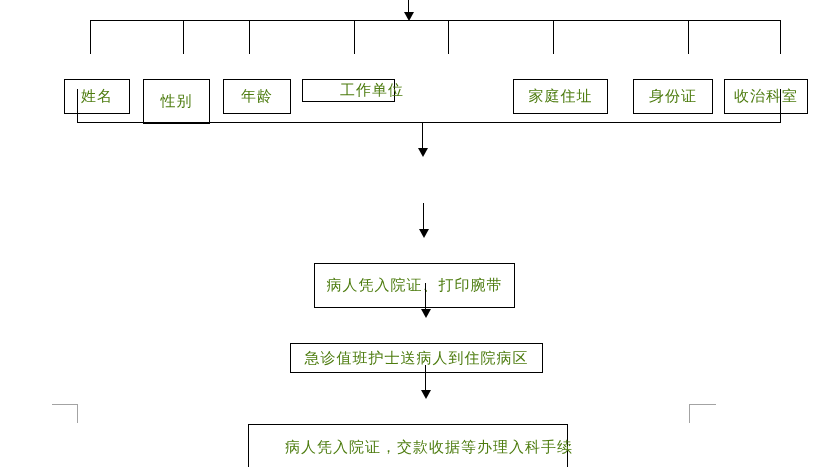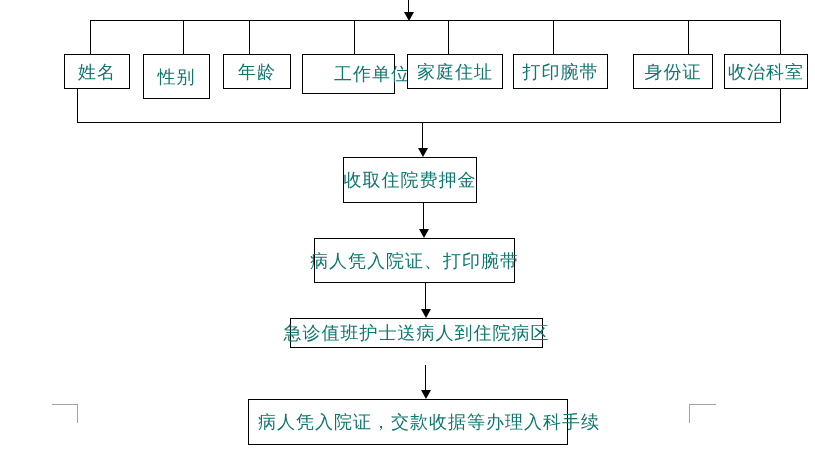--- a/index.html
+++ b/index.html
@@ -16,25 +16,26 @@
     overflow: hidden;
   }
   .box {
     position: absolute;
     box-sizing: border-box;
     border: 1px solid #000000;
     background: #ffffff;
     display: flex;
     align-items: center;
     justify-content: center;
-    font-size: 18px;
-    color: #0f766e;
+    font-size: 15px;
+    color: #4d7c0f;
     letter-spacing: 1px;
     white-space: nowrap;
     text-align: center;
+    margin-top: 25px;
   }
   .hline {
     position: absolute;
     height: 1px;
     background: #000000;
   }
   .vline {
     position: absolute;
     width: 1px;
     background: #000000;
@@ -72,46 +73,40 @@
 
   <div class="box" style="left:64px;  top:54px; width:66px; height:35px;">
     <span>姓名</span>
   </div>
   <div class="box" style="left:143px; top:54px; width:67px; height:45px;">
     <span>性别</span>
   </div>
   <div class="box" style="left:223px; top:54px; width:68px; height:35px;">
     <span>年龄</span>
   </div>
-  <div class="box" style="left:302px; top:54px; width:93px; height:40px;padding-left:47px;">
+  <div class="box" style="left:302px; top:54px; width:93px; height:23px;padding-left:47px;">
     <span>工作单位</span>
   </div>
-  <div class="box" style="left:407px; top:54px; width:96px; height:35px;">
+  <div class="box" style="left:513px; top:54px; width:95px; height:35px;">
     <span>家庭住址</span>
-  </div>
-  <div class="box" style="left:513px; top:54px; width:95px; height:35px;">
-    <span>打印腕带</span>
   </div>
   <div class="box" style="left:633px; top:54px; width:80px; height:35px;">
     <span>身份证</span>
   </div>
   <div class="box" style="left:724px; top:54px; width:84px; height:35px;">
     <span>收治科室</span>
   </div>
 
   <div class="vline" style="left:77px;  top:89px; height:33px;"></div>
   <div class="vline" style="left:780px; top:89px; height:33px;"></div>
   <div class="hline" style="left:77px; top:122px; width:704px;"></div>
 
   <div class="vline" style="left:422px; top:122px; height:28px;"></div>
   <div class="arrowhead" style="left:418px; top:148px;"></div>
 
-  <div class="box" style="left:343px; top:157px; width:134px; height:46px;">
-    <span>收取住院费押金</span>
-  </div>
 
   <div class="vline" style="left:423px; top:203px; height:27px;"></div>
   <div class="arrowhead" style="left:419px; top:229px;"></div>
 
   <div class="box" style="left:314px; top:238px; width:201px; height:45px;">
     <span>病人凭入院证、打印腕带</span>
   </div>
 
   <div class="vline" style="left:425px; top:283px; height:26px;"></div>
   <div class="arrowhead" style="left:421px; top:309px;"></div>

